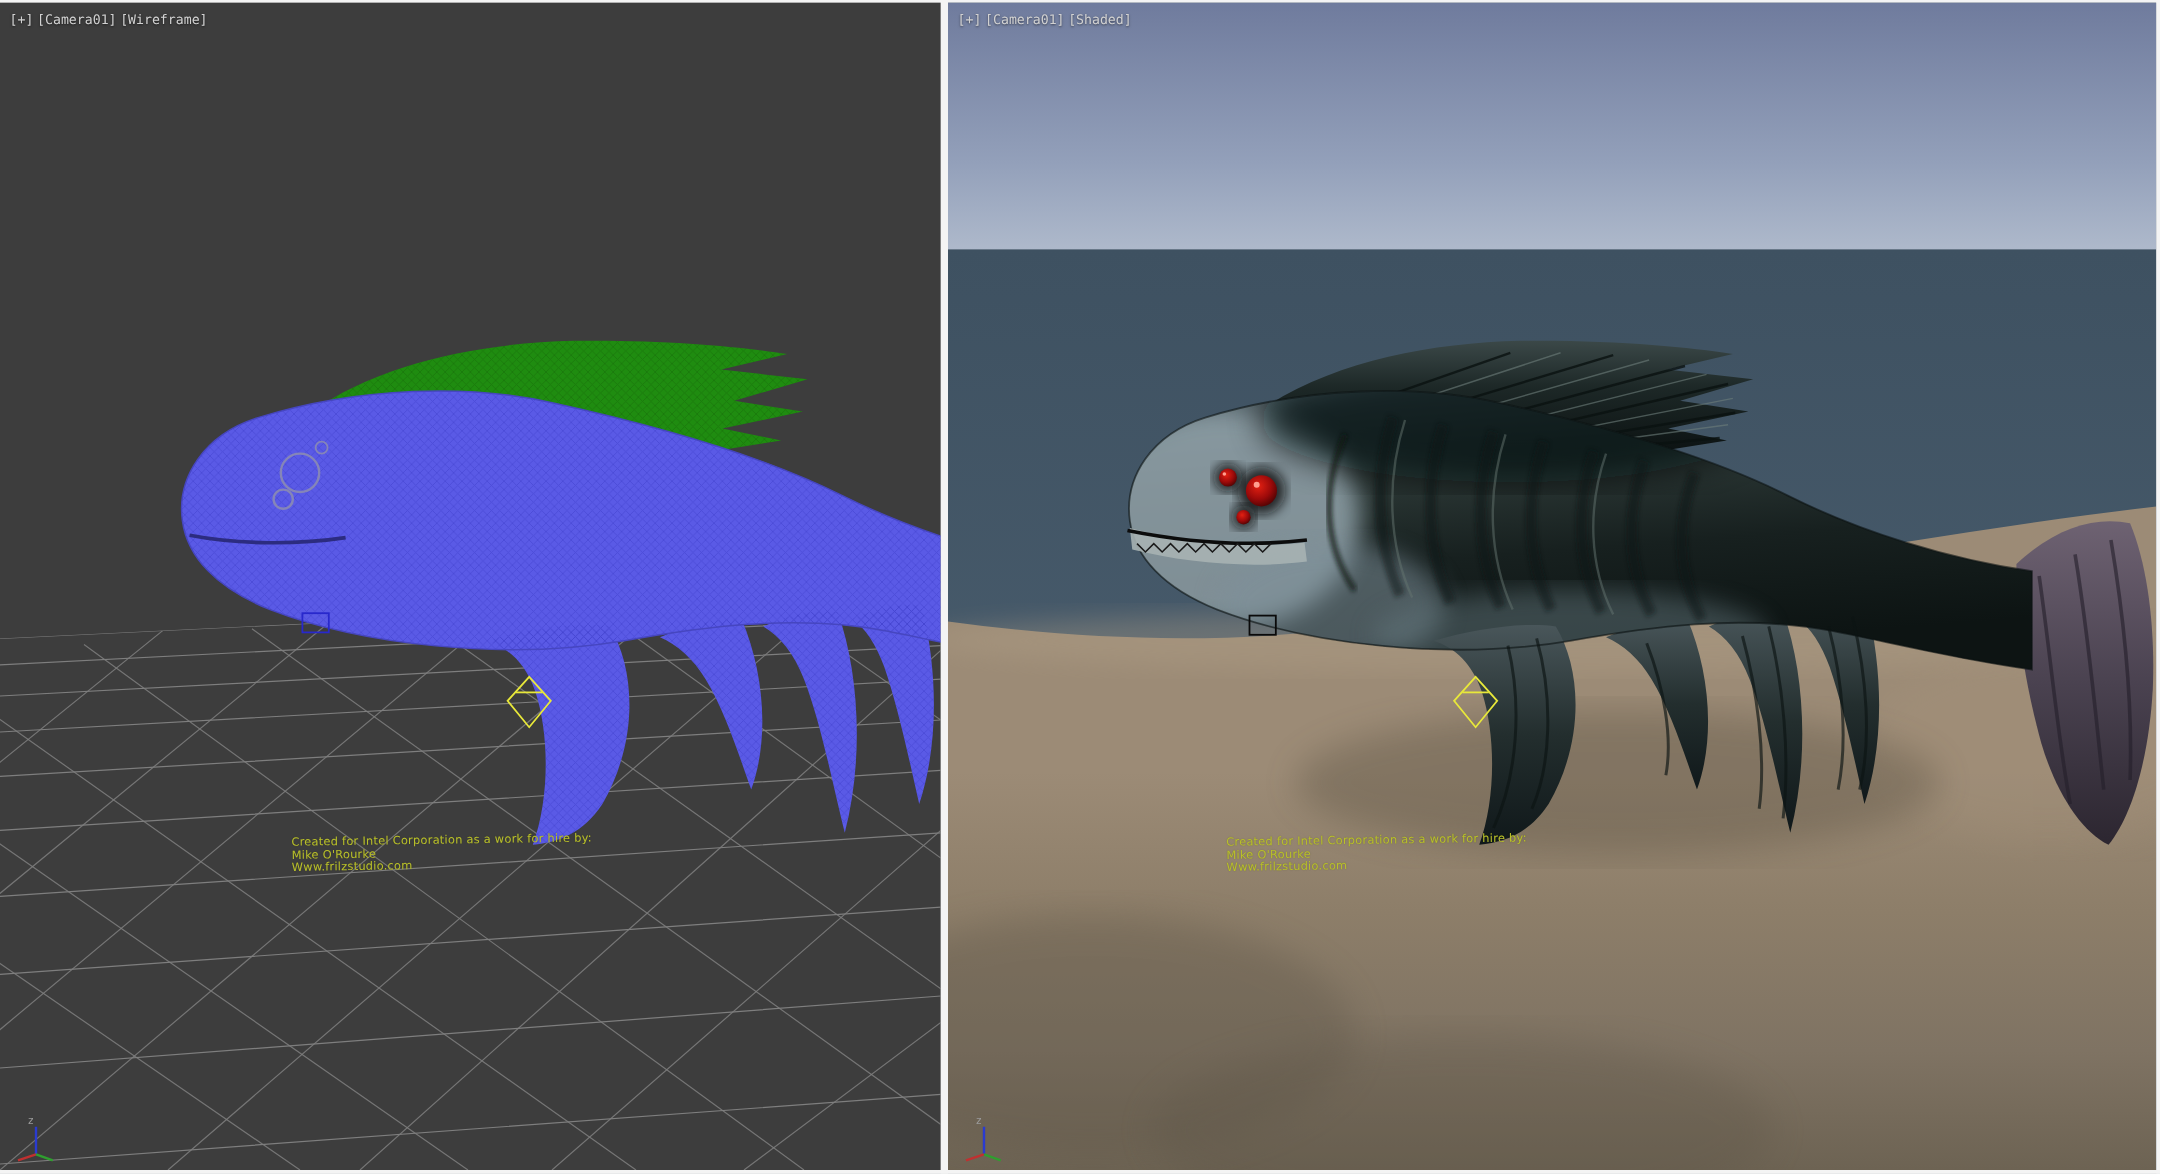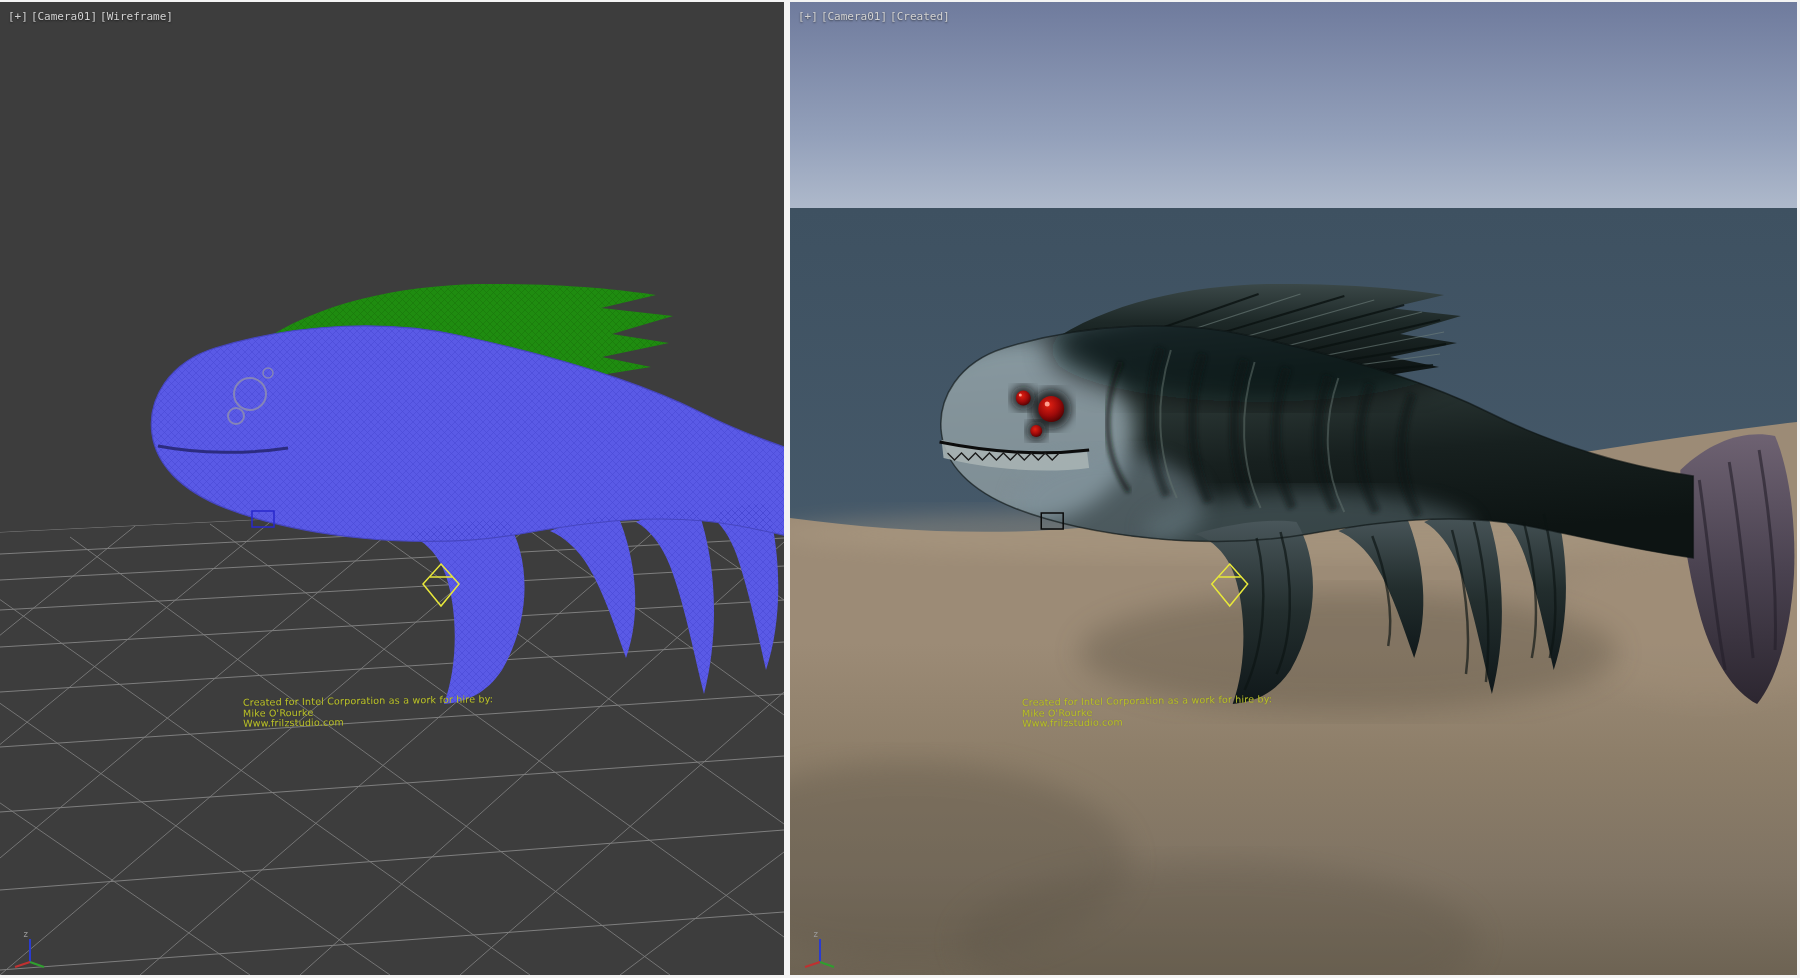--- a/index.html
+++ b/index.html
@@ -268,21 +268,21 @@
       </g>
       <g stroke="#e8e83a" fill="none" stroke-width="1.5">
         <use href="#g-diamond"></use>
         <line x1="430" y1="575" x2="452" y2="575"></line>
       </g>
     </svg>
 
     <div class="vp-label">
       <span>[+]</span>
       <span>[Camera01]</span>
-      <span>[Created]</span>
+      <span>[Shaded]</span>
     </div>
 
     <div class="watermark wm-right">
       <div>Created for Intel Corporation as a work for hire by:</div>
       <div>Mike O'Rourke</div>
       <div>Www.frilzstudio.com</div>
     </div>
 
     <svg class="axis-tripod" width="44" height="42">
       <line x1="20" y1="35" x2="20" y2="12" stroke="#2a3bd0" stroke-width="2"></line>

